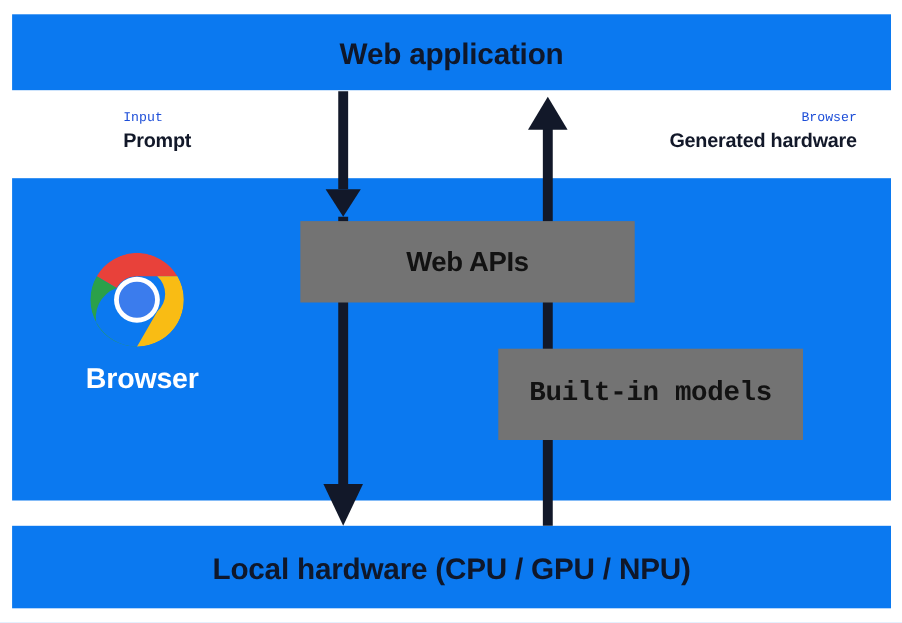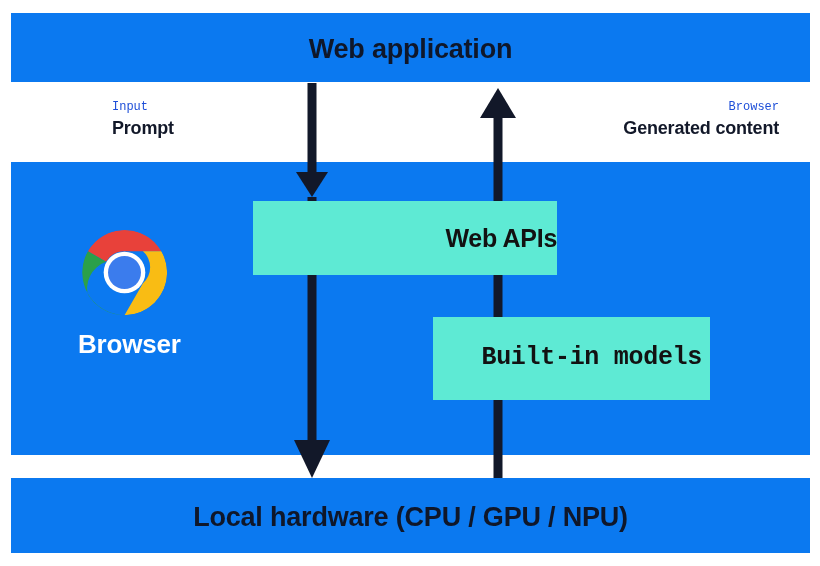--- a/index.html
+++ b/index.html
@@ -84,29 +84,30 @@
     left: 0;
     top: 0;
     width: 820px;
     height: 566px;
     pointer-events: none;
   }
 
   
   .yellow-box {
     position: absolute;
-    background: #5eead4;
+    background: #737373;
     color: #121212;
     font-weight: bold;
     display: flex;
     align-items: center;
-    justify-content: flex-end;
+    justify-content: center;
     text-align: center;
     line-height: 1.22;
     letter-spacing: -0.3px;
+    margin-left: 20px;
   }
   #box-web-apis {
     left: 253px;
     top: 201px;
     width: 304px;
     height: 74px;
     font-size: 25px;
   }
   #box-builtin-models {
     left: 433px;
@@ -147,21 +148,21 @@
     <span class="band-title">Web application</span>
   </div>
 
   <div class="io-label" id="io-input">
     <span class="io-kind">Input</span>
     <span class="io-value">Prompt</span>
   </div>
 
   <div class="io-label" id="io-output">
     <span class="io-kind">Browser</span>
-    <span class="io-value">Generated content</span>
+    <span class="io-value">Generated hardware</span>
   </div>
 
   <div class="band" id="band-browser"></div>
 
   <div class="band" id="band-hardware">
     <span class="band-title">Local hardware (CPU / GPU / NPU)</span>
   </div>
 
   <div id="browser-block">
     <span>

